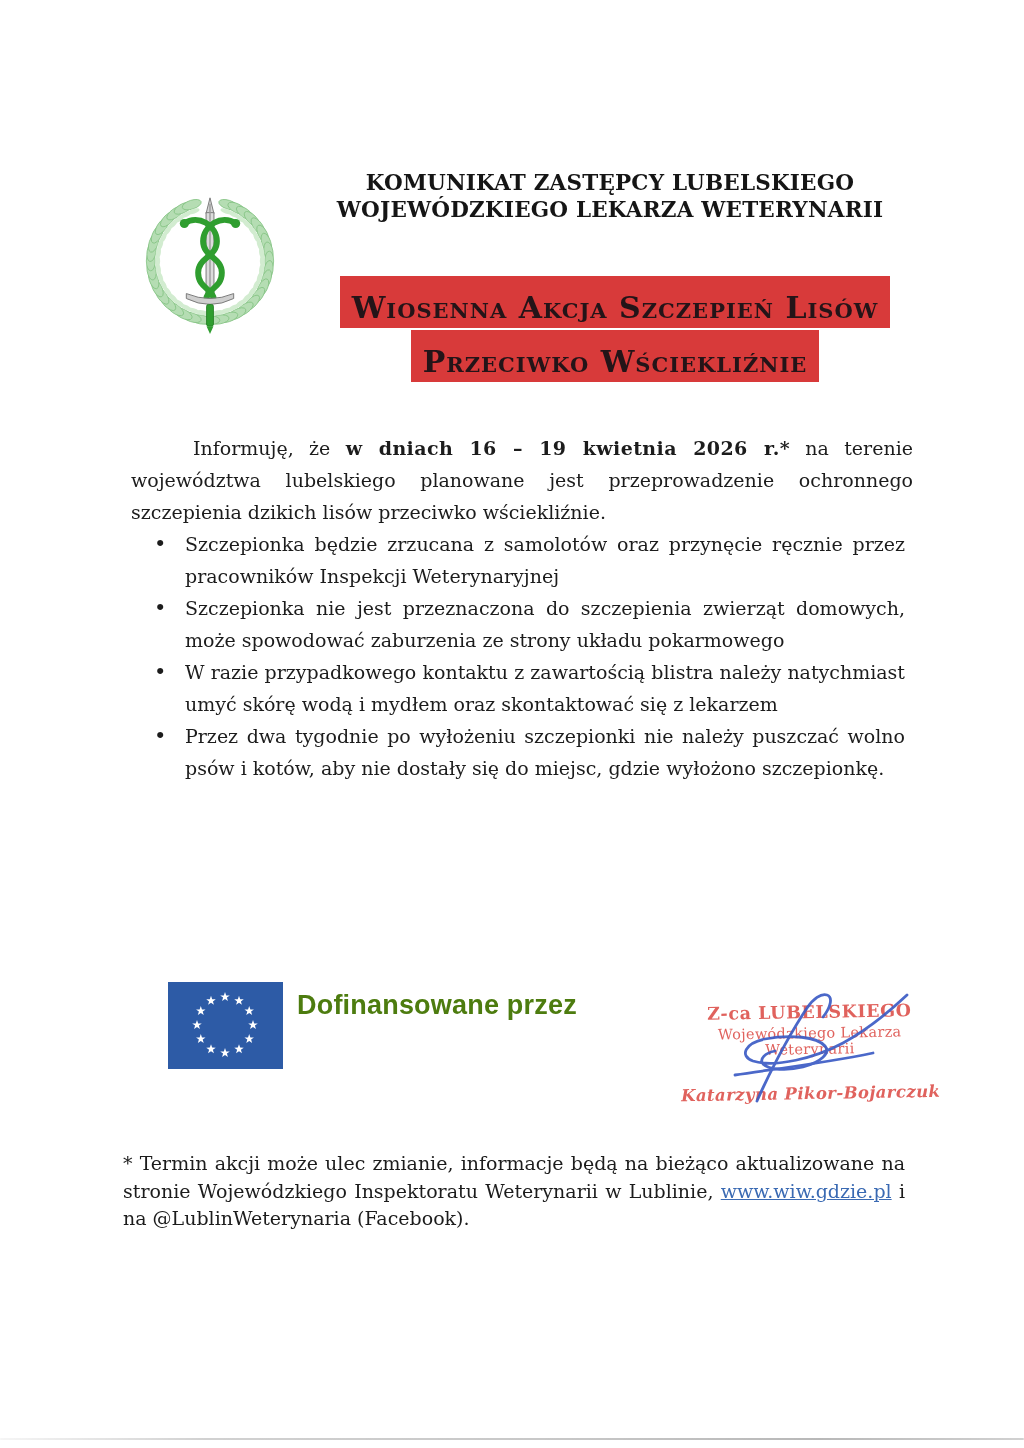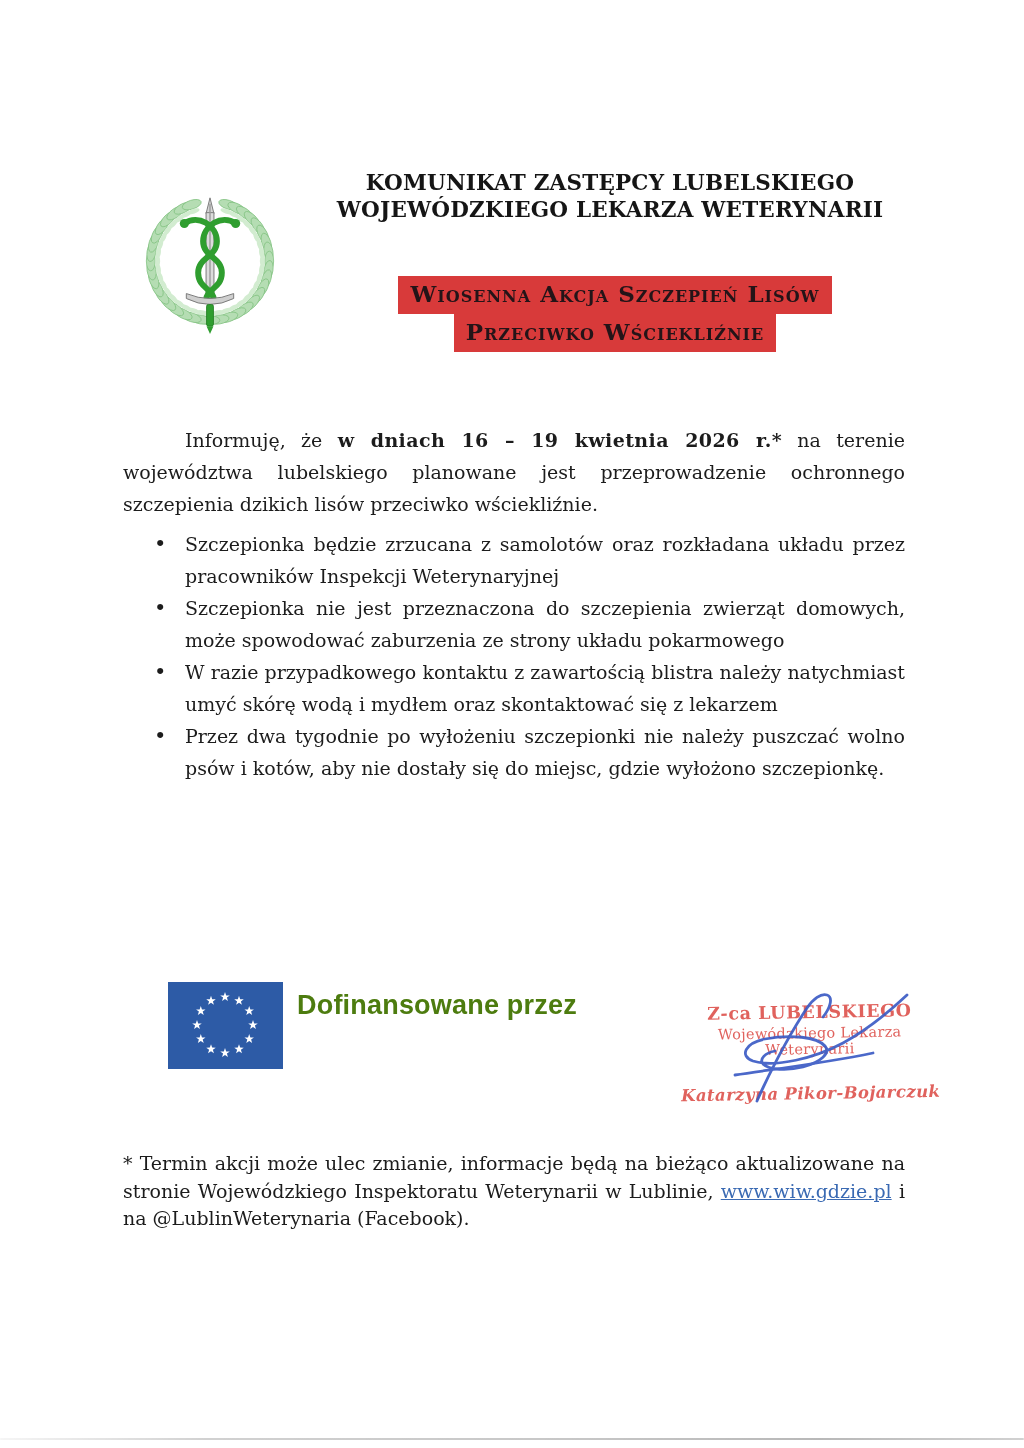--- a/index.html
+++ b/index.html
@@ -11,26 +11,26 @@
   .logo{position:absolute;left:126px;top:186px;width:168px;height:150px;}
   
   .title{
     position:absolute;left:290px;top:169px;width:640px;text-align:center;
     font-weight:bold;font-size:21.5px;line-height:27px;letter-spacing:0.2px;color:#151515;
   }
   
   .banner{position:absolute;left:305px;top:276px;width:620px;text-align:center;line-height:34px;}
   .banner-line{
     display:inline-block;background:#d83a3a;color:#241418;
-    font-variant:small-caps;font-weight:bold;font-size:23px;letter-spacing:1px;
-    padding:1px 12px 3px 12px;
+    font-variant:small-caps;font-weight:bold;font-size:30px;letter-spacing:1px;
+    padding:15px 12px 3px 12px;
   }
   
   .intro{
-    position:absolute;left:123px;top:424px;width:782px;margin:0;
+    position:absolute;left:123px;top:424px;width:782px;margin:8px;
     font-size:19px;line-height:32px;text-align:justify;text-indent:62px;
   }
   .intro b{letter-spacing:0.4px;}
   
   .bullets{
     position:absolute;left:152px;top:528px;width:753px;margin:0;padding:0;list-style:none;
     font-size:19px;line-height:32px;
   }
   .bullets li{position:relative;padding-left:33px;text-align:justify;margin:0;}
   .bullets li::before{content:"\2022";position:absolute;left:2px;top:0;font-size:21px;}
@@ -134,21 +134,21 @@
 
   <div class="banner">
     <span class="banner-line">Wiosenna Akcja Szczepień Lisów</span><br>
     <span class="banner-line">Przeciwko Wściekliźnie</span>
   </div>
 
   <p class="intro"><span>Informuję, że </span><b>w dniach 16 – 19 kwietnia 2026 r.*</b><span> na terenie województwa lubelskiego planowane jest przeprowadzenie ochronnego szczepienia dzikich lisów przeciwko wściekliźnie.</span></p>
 
   <ul class="bullets">
 
-  <li><span>Szczepionka będzie zrzucana z samolotów oraz rozkładana układu przez pracowników Inspekcji Weterynaryjnej</span></li>
+  <li><span>Szczepionka będzie zrzucana z samolotów oraz przynęcie ręcznie przez pracowników Inspekcji Weterynaryjnej</span></li>
       <li><span>Szczepionka nie jest przeznaczona do szczepienia zwierząt domowych, może spowodować zaburzenia ze strony układu pokarmowego</span></li>
       <li><span>W razie przypadkowego kontaktu z zawartością blistra należy natychmiast umyć skórę wodą i mydłem oraz skontaktować się z lekarzem</span></li>
       <li><span>Przez dwa tygodnie po wyłożeniu szczepionki nie należy puszczać wolno psów i kotów, aby nie dostały się do miejsc, gdzie wyłożono szczepionkę.</span></li>
     </ul>
 
   <svg class="eu-flag" viewBox="0 0 115 87" xmlns="http://www.w3.org/2000/svg">
     <defs>
       <path id="eustar" d="M0,-5 L1.18,-1.62 L4.76,-1.55 L1.9,0.62 L2.94,4.05 L0,2 L-2.94,4.05 L-1.9,0.62 L-4.76,-1.55 L-1.18,-1.62 Z" fill="#ffffff"></path>
     </defs>
     <rect x="0" y="0" width="115" height="87" fill="#2d5ba6"></rect>

